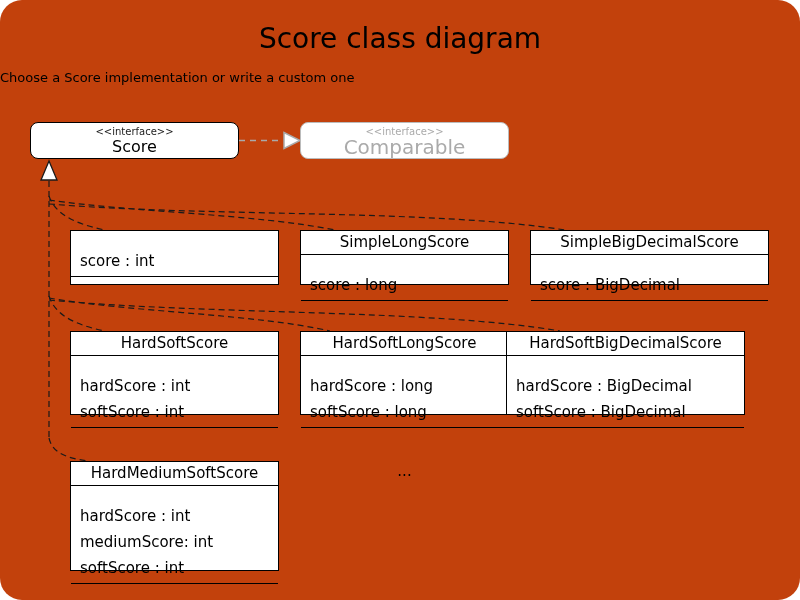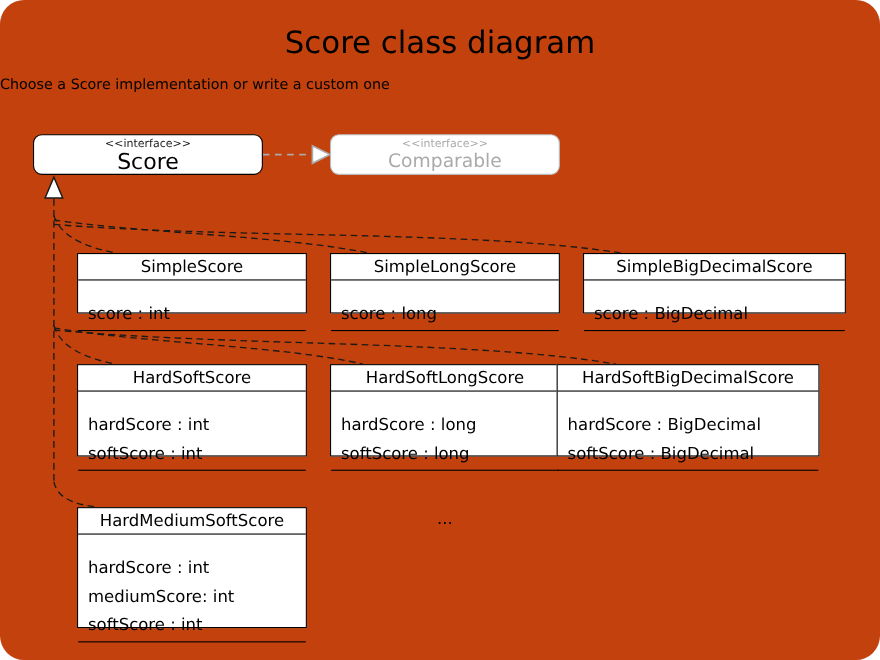--- a/index.html
+++ b/index.html
@@ -42,33 +42,33 @@
     background: #ffffff;
     text-align: center;
   }
   .iface-box .stereotype {
     font-size: 10px;
     line-height: 12px;
     margin-top: 3px;
     color: #1a1a1a;
   }
   .iface-box .iface-name {
-    font-size: 20px;
+    font-size: 16px;
     line-height: 18px;
     color: #000000;
   }
   .iface-box.muted {
     border-color: #bbbbbb;
   }
   .iface-box.muted .stereotype,
   .iface-box.muted .iface-name {
     color: #aaaaaa;
   }
   .iface-box.muted .iface-name {
-    font-size: 17px;
+    font-size: 20px;
   }
   .class-box {
     position: absolute;
     box-sizing: border-box;
     border: 1px solid #000000;
     background: #ffffff;
   }
   .class-name {
     font-size: 15px;
     line-height: 23px;
@@ -135,21 +135,20 @@
     <div class="stereotype">&lt;&lt;interface&gt;&gt;</div>
     <div class="iface-name">Score</div>
   </div>
 
   <div class="iface-box muted" style="left:300px; top:122px; width:209px; height:37px;">
     <div class="stereotype">&lt;&lt;interface&gt;&gt;</div>
     <div class="iface-name">Comparable</div>
   </div>
 
   <div class="class-box" style="left:70px; top:230px; width:209px; height:55px;">
-    <div class="class-name">SimpleScore</div>
     <div class="class-attrs">
       <div class="class-attr">score : int</div>
     </div>
   </div>
 
   <div class="class-box" style="left:300px; top:230px; width:209px; height:55px;">
     <div class="class-name">SimpleLongScore</div>
     <div class="class-attrs">
       <div class="class-attr">score : long</div>
     </div>

